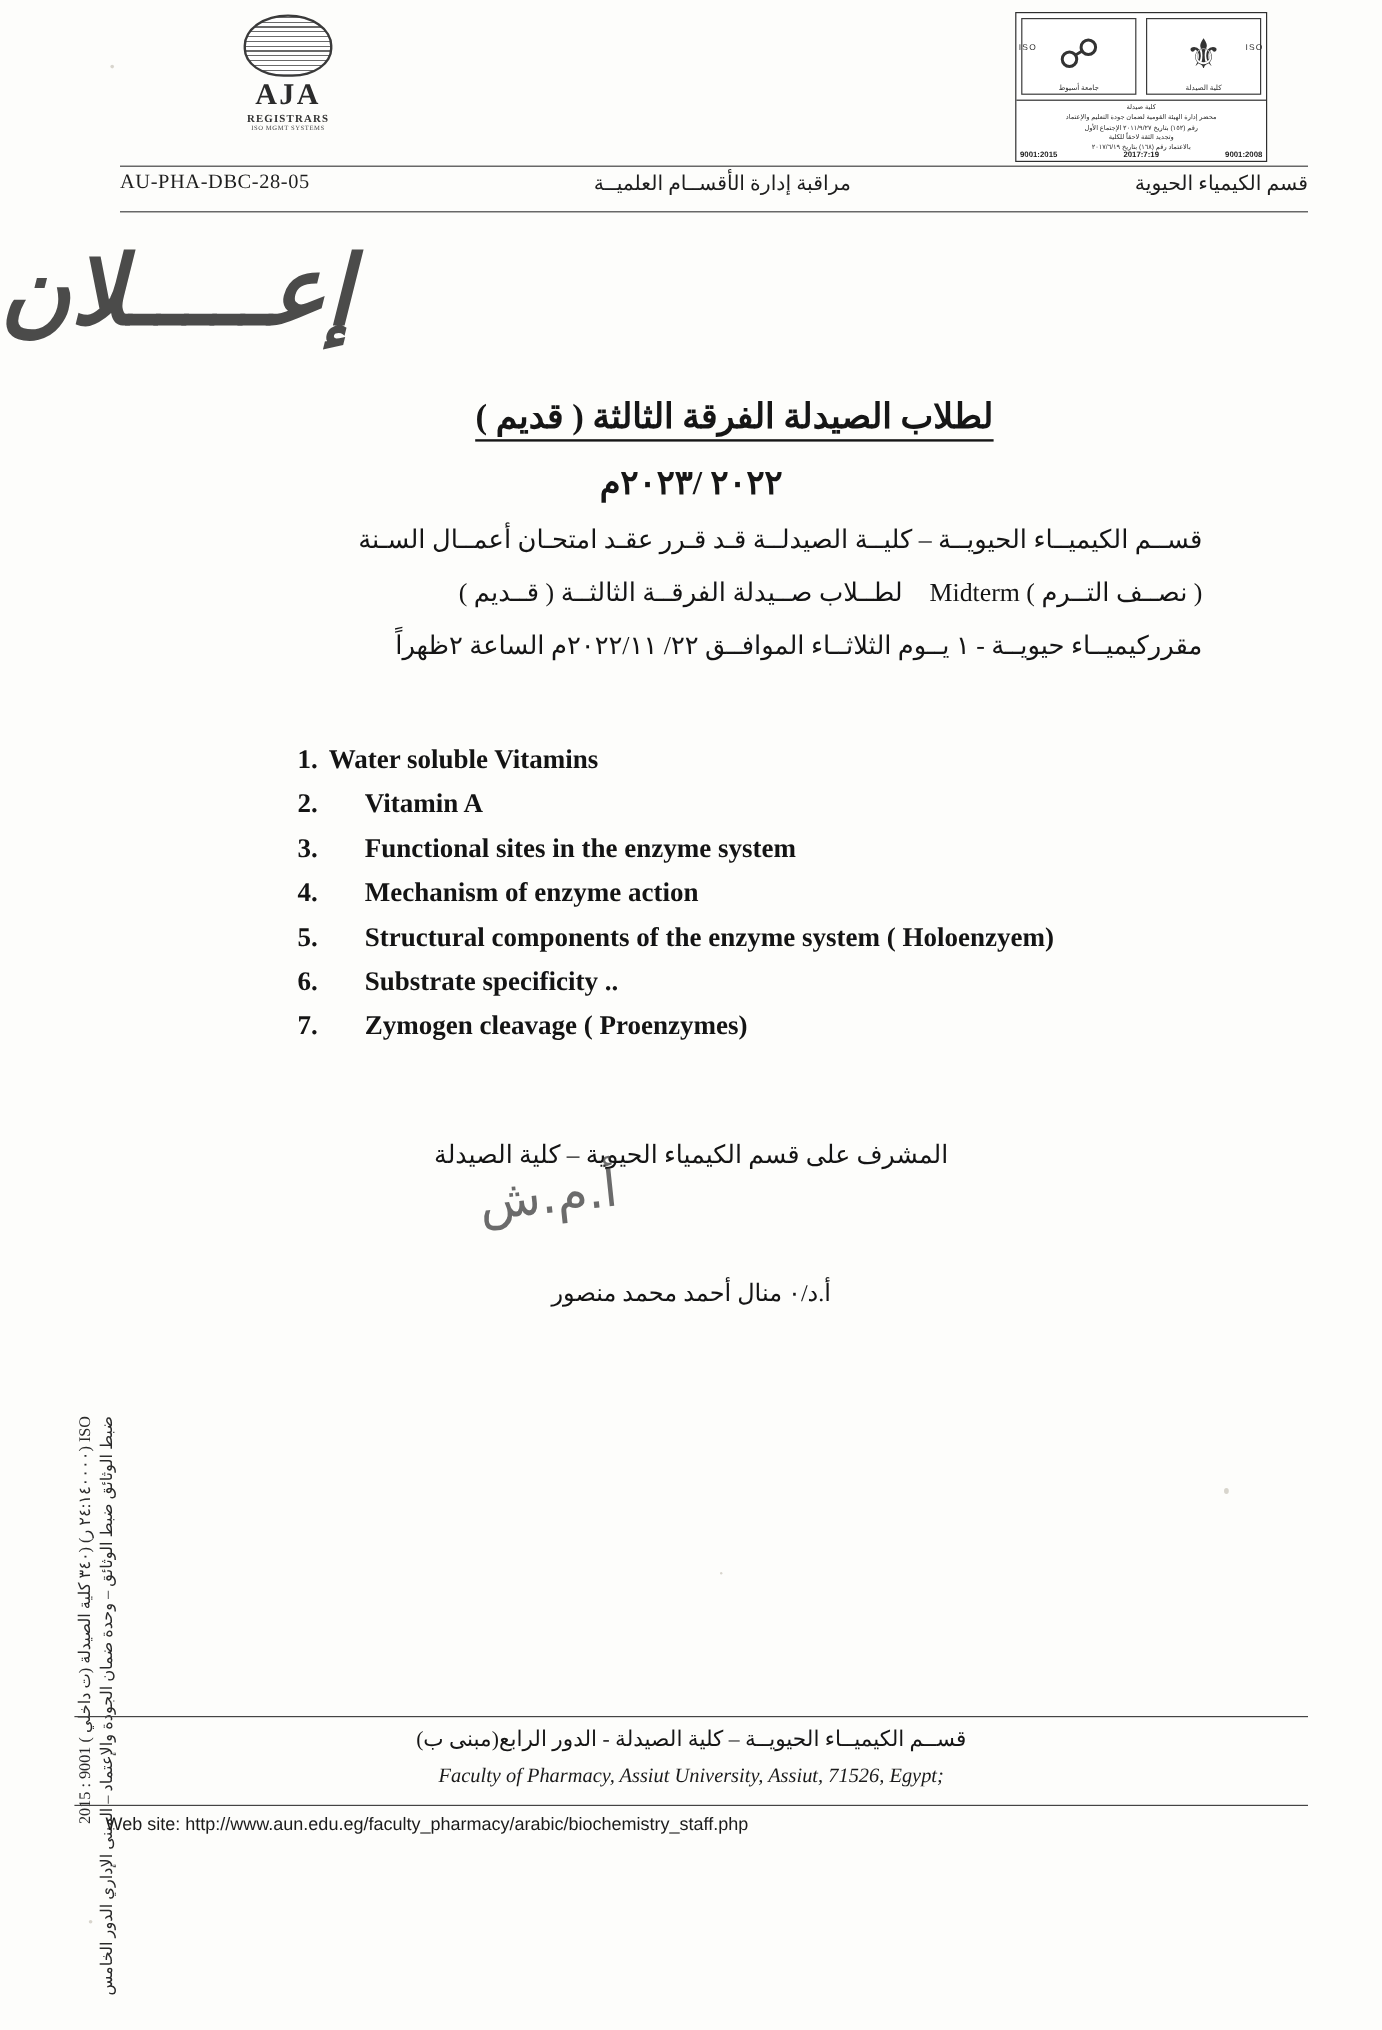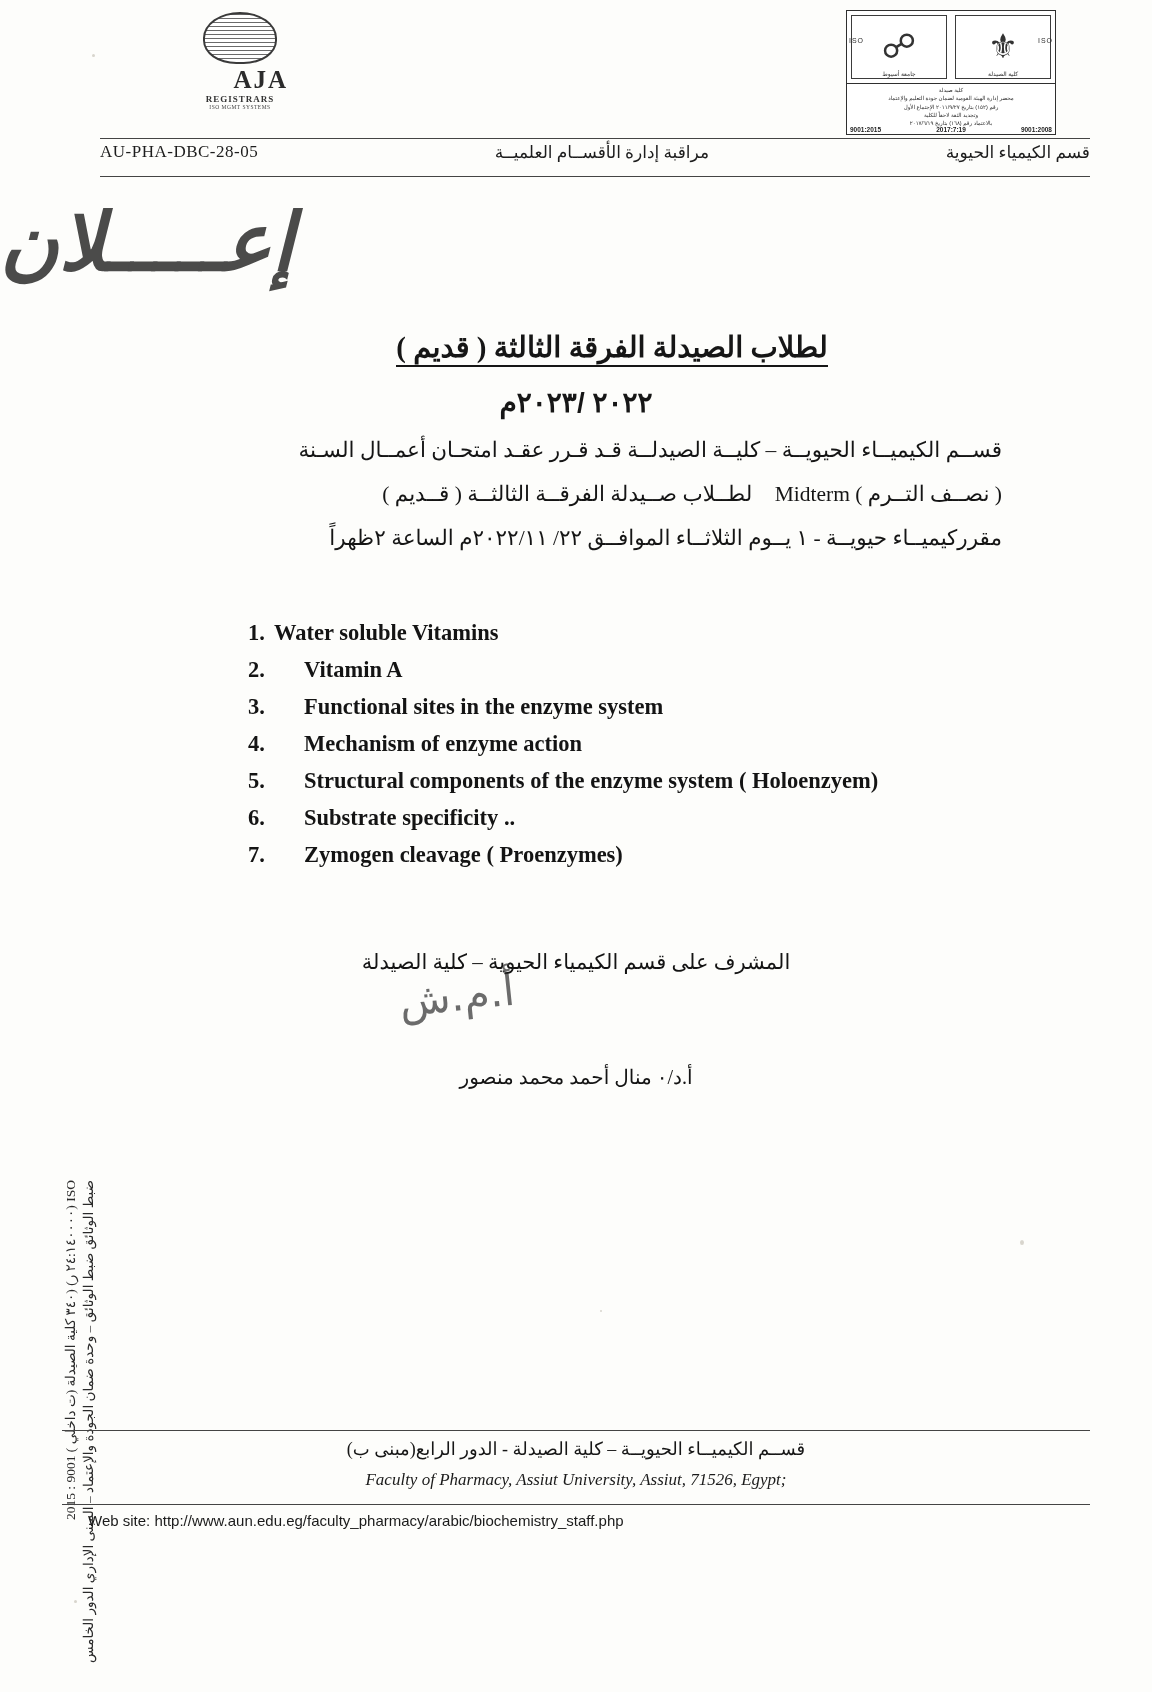--- a/index.html
+++ b/index.html
@@ -42,21 +42,20 @@
         #ffffff 1px, #ffffff 4px);
     box-sizing: border-box;
   }
   .logo-aja .aja-name {
     font-family: "Liberation Serif", serif;
     font-weight: bold;
     font-size: 25px;
     letter-spacing: 2px;
     margin-top: 2px;
     color: #2b2b2b;
-    text-align: right;
   }
   .logo-aja .aja-sub {
     font-size: 9px;
     letter-spacing: 1px;
     color: #333;
     font-weight: bold;
   }
   .logo-aja .aja-sub2 {
     font-size: 5.5px;
     letter-spacing: 0.5px;
@@ -237,21 +236,21 @@
     border-bottom: 2px solid #161616;
     padding-bottom: 2px;
   }
   .year-line {
     position: absolute;
     top: 386px;
     left: 0;
     width: 100%;
     text-align: center;
     direction: rtl;
-    font-family: Liberation Sans, sans-serif;
+    font-family: Liberation Serif, serif;
     font-size: 28px;
     font-weight: bold;
     color: #161616;
   }
 
   .body-par {
     position: absolute;
     left: 150px;
     right: 150px;
     top: 428px;

